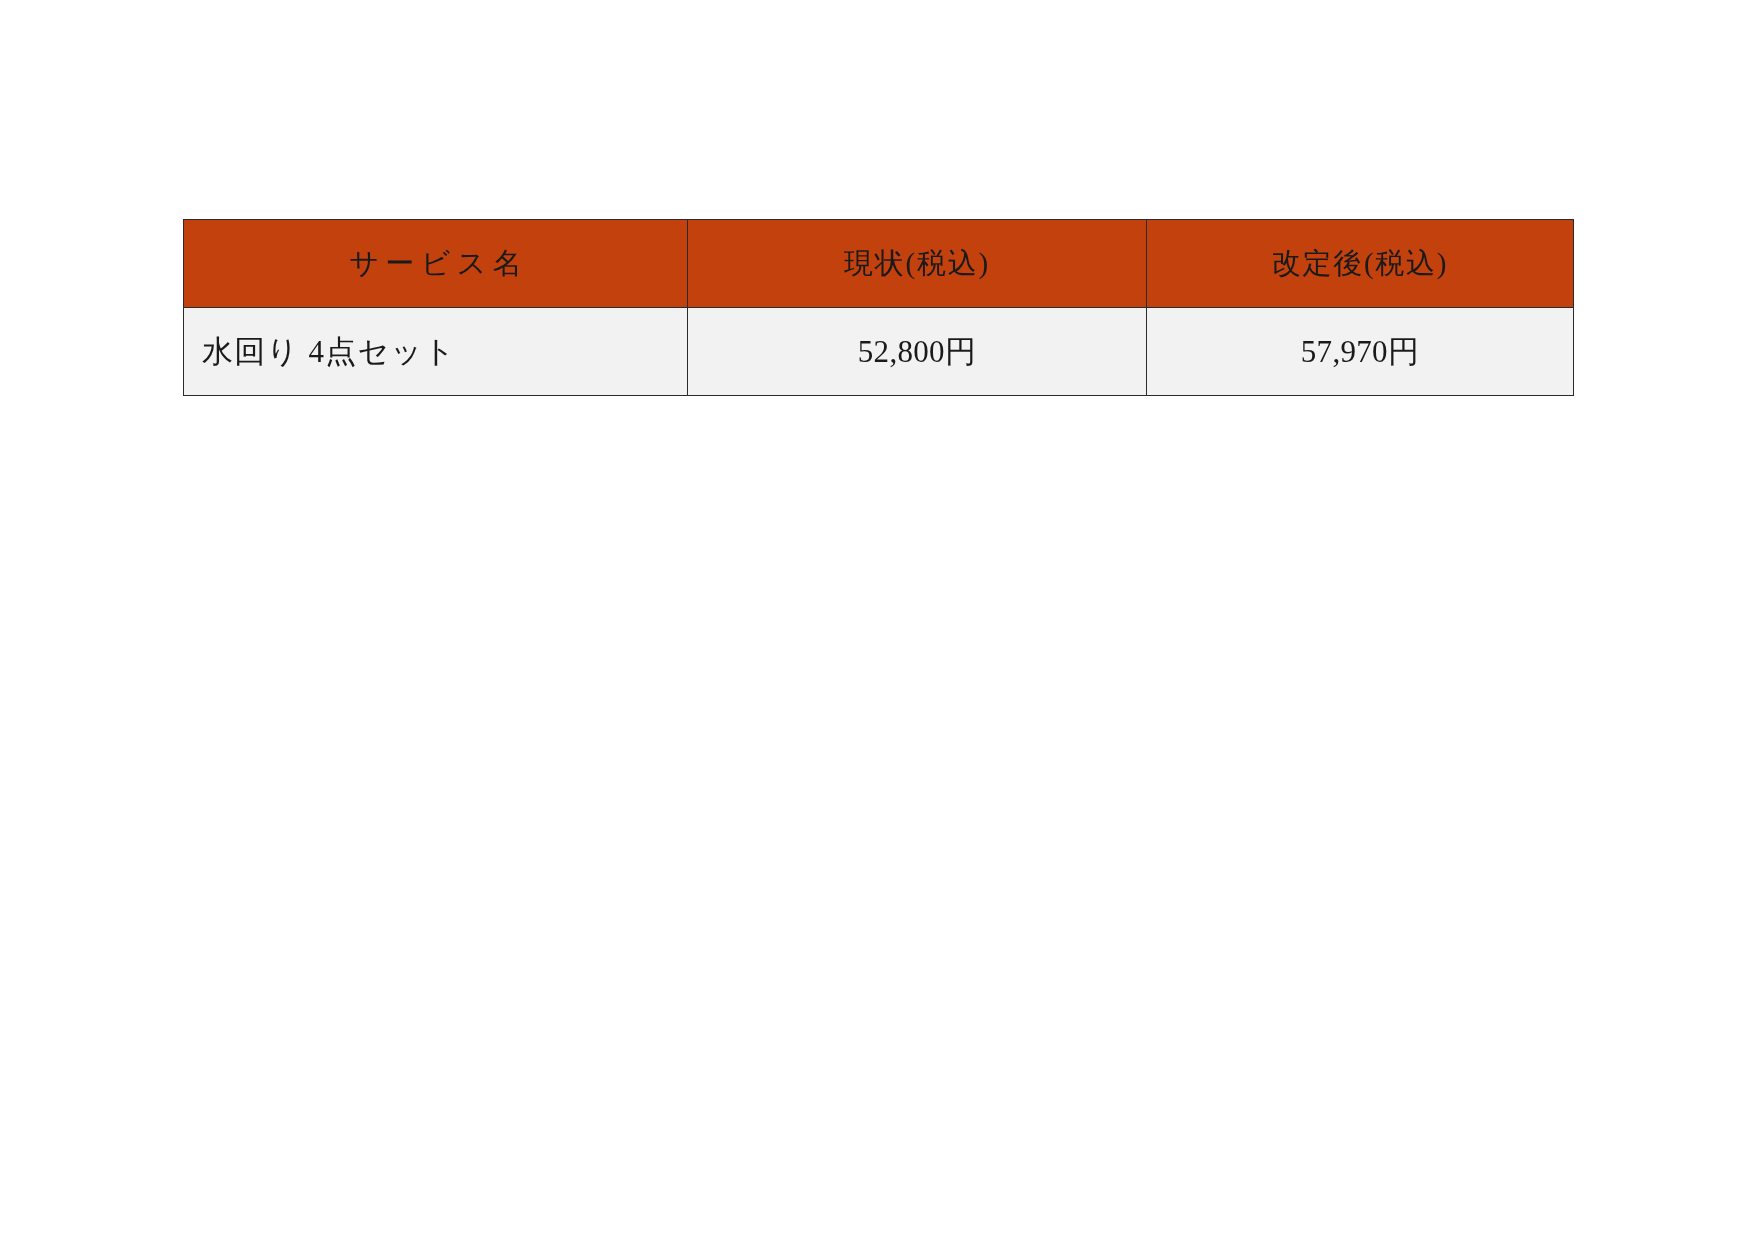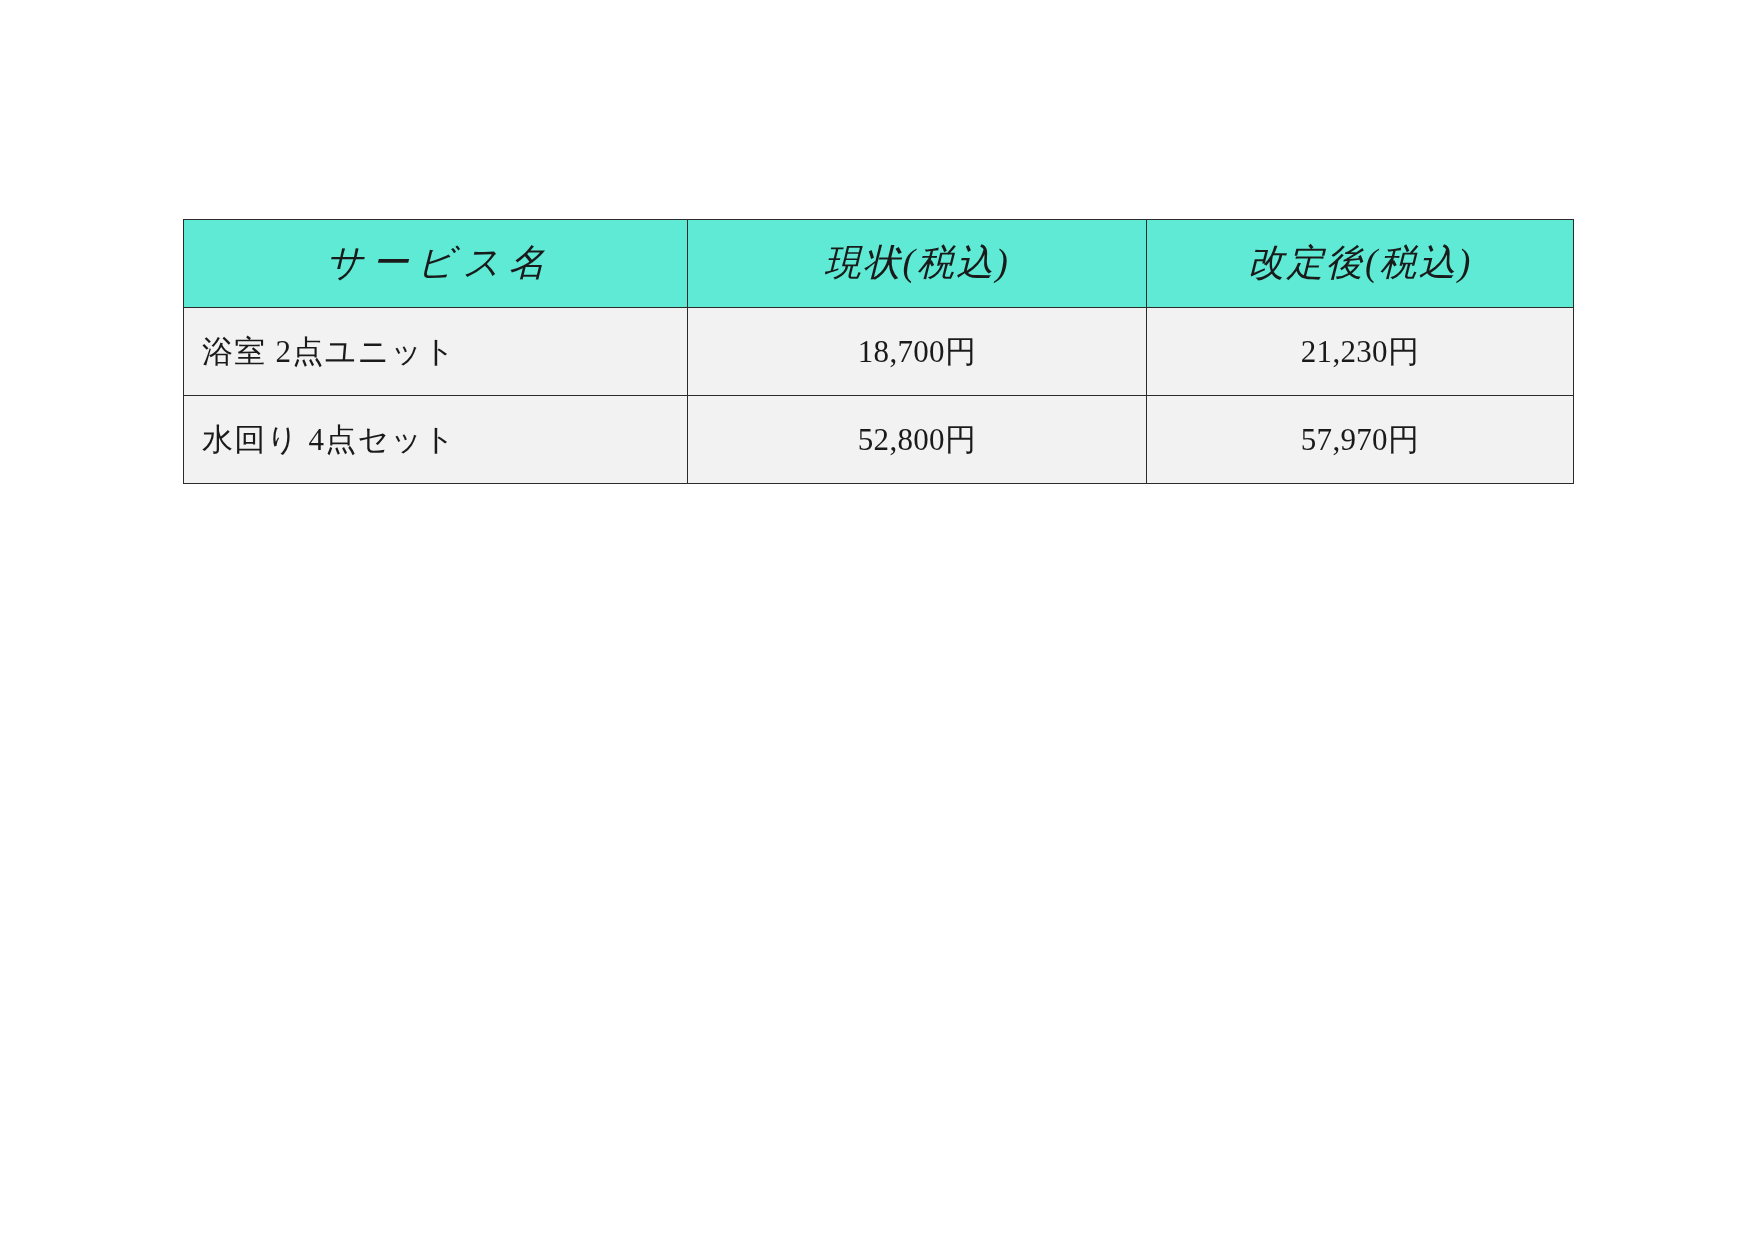--- a/index.html
+++ b/index.html
@@ -47,25 +47,24 @@
     border: 1px solid #2b2b2b;
     height: 87px;
     padding: 0 18px;
     font-weight: normal;
     font-size: 31px;
     line-height: 1.2;
     vertical-align: middle;
   }
 
   table.price-table thead th {
-    background: #5eead4;
+    background: #c2410c;
     text-align: center;
     letter-spacing: 0.06em;
-    font-size: 37px;
-    font-style: italic;
+    font-size: 29px;
   }
 
   table.price-table thead th.h-name {
     letter-spacing: 0.22em;
     text-indent: 0.22em;
   }
 
   table.price-table tbody tr.row-shaded td {
     background: #f2f2f2;
   }
@@ -96,25 +95,20 @@
       </colgroup>
       <thead>
         <tr>
           <th class="h-name">サービス名</th>
           <th>現状(税込)</th>
           <th>改定後(税込)</th>
         </tr>
       </thead>
       <tbody>
         <tr class="row-shaded">
-          <td class="cell-name">浴室 2点ユニット</td>
-          <td class="cell-price">18,700円</td>
-          <td class="cell-price">21,230円</td>
-        </tr>
-        <tr class="row-shaded">
           <td class="cell-name">水回り 4点セット</td>
           <td class="cell-price">52,800円</td>
           <td class="cell-price">57,970円</td>
         </tr>
       </tbody>
     </table>
   </div>
 </div>
 
 </body></html>

